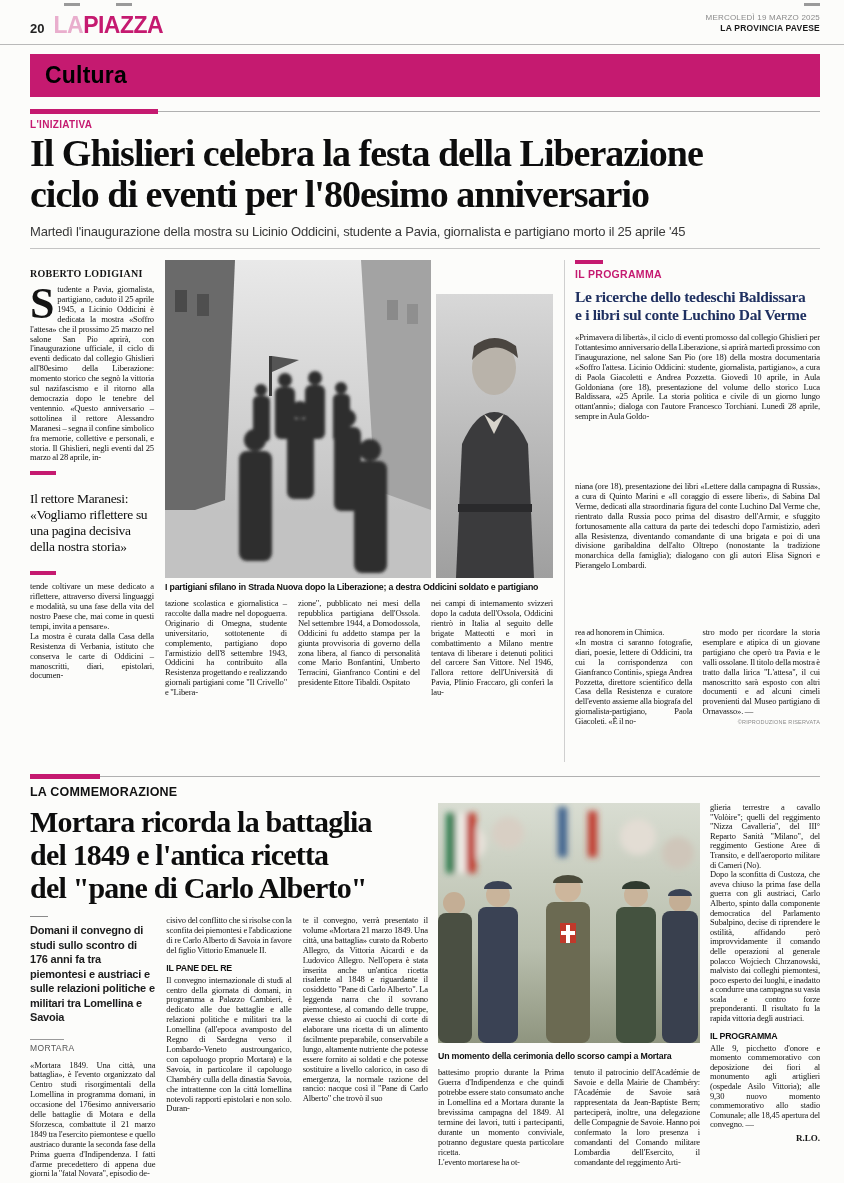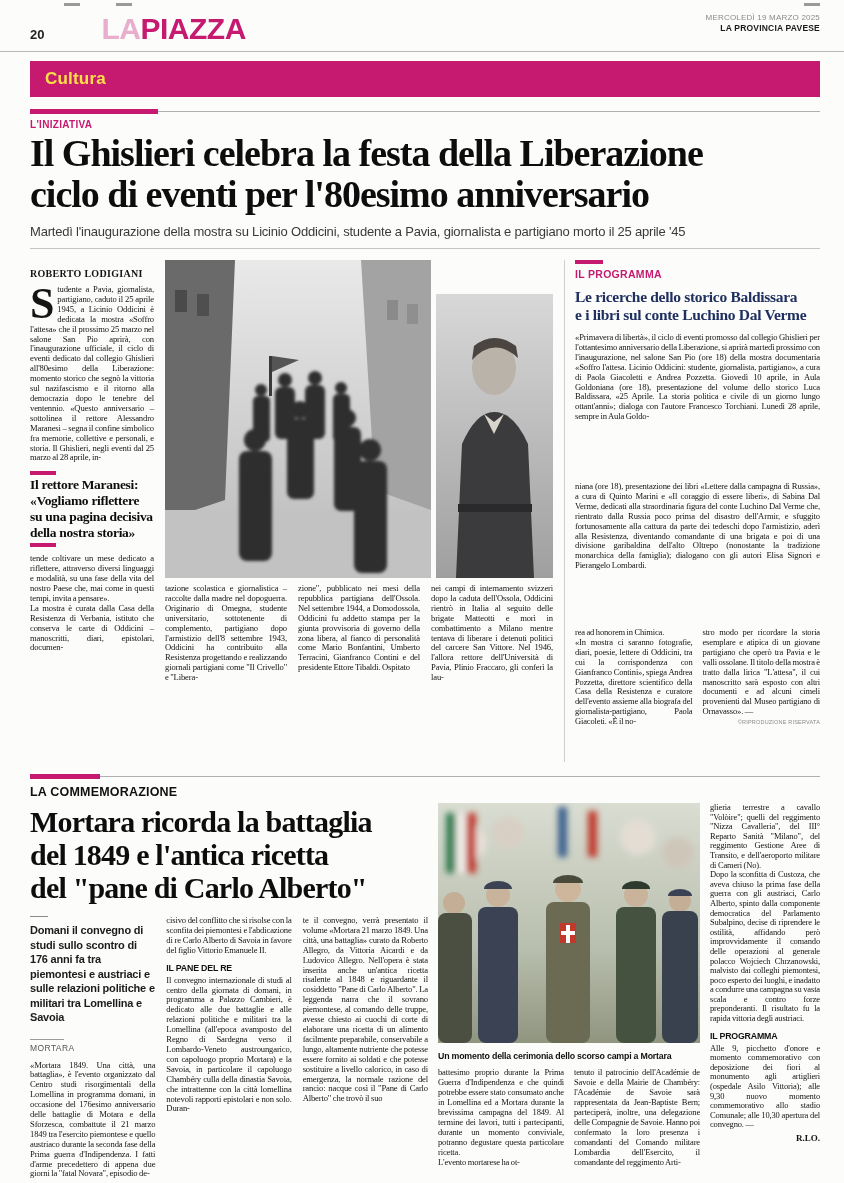--- a/index.html
+++ b/index.html
@@ -12,31 +12,31 @@
   .cm2{left:116px;width:16px;}
   .cm3{right:24px;width:16px;}
 
   
   .masthead{
     display:flex;justify-content:space-between;align-items:flex-start;
     padding:12px 24px 5px 30px;border-bottom:1px solid #b9b9b9;
   }
   .mh-left{display:flex;align-items:baseline;gap:9px;}
   .pageno{font-family:"Liberation Sans",sans-serif;font-weight:700;font-size:13px;color:#222;}
-  .logo{font-family:"Liberation Sans",sans-serif;font-weight:700;font-size:30px;letter-spacing:-0.5px;margin-left:48px;}
+  .logo{font-family:"Liberation Sans",sans-serif;font-weight:700;font-size:23px;letter-spacing:-0.5px;}
   .logo .la{color:#e9aecd;}
   .logo .piazza{color:#c51a70;}
   .issue{text-align:right;font-family:"Liberation Sans",sans-serif;line-height:11px;}
   .issue .date{font-size:8px;color:#8a8a8a;letter-spacing:0.2px;}
   .issue .paper{font-size:8.5px;font-weight:700;color:#1a1a1a;letter-spacing:0.2px;}
 
   
   .cultura-band{
-    margin:9px 24px 0 30px;background:#c51a70;color:#fde047;
-    font-family:"Liberation Sans",sans-serif;font-weight:700;font-size:17px;
+    margin:9px 24px 0 30px;background:#c51a70;color:#000000;
+    font-family:"Liberation Sans",sans-serif;font-weight:700;font-size:23px;
     padding:8px 14px 8px 15px;letter-spacing:0.2px;
   }
 
   
   .rule-accent{margin:14px 24px 0 30px;border-top:1px solid #b0b0b0;position:relative;}
   .rule-accent .bar{position:absolute;top:-3px;left:0;height:5px;background:#c51a70;}
   .kicker-magenta{
     font-family:"Liberation Sans",sans-serif;font-weight:700;font-size:10px;color:#c51a70;
     letter-spacing:0.3px;margin:7px 24px 0 30px;
   }
@@ -66,21 +66,21 @@
     margin:9px 24px 0 30px;padding-bottom:9px;border-bottom:1px solid #c4c4c4;
     font-family:"Liberation Sans",sans-serif;font-size:13px;color:#3a3a3a;letter-spacing:-0.2px;
   }
   .a1-main{display:flex;gap:11px;margin:11px 24px 0 30px;height:502px;overflow:hidden;}
   .a1-c1{flex:0 0 124px;}
   .byline{font-weight:700;font-size:10px;letter-spacing:0.3px;margin-bottom:6px;margin-top:8px;}
   .dropcap{float:left;font-size:44px;line-height:34px;font-weight:700;padding:2px 3px 0 0;}
   .pullquote{margin:8px 0 7px 0;}
   .pq-bar{width:26px;height:4px;background:#c51a70;}
   .pq-text{
-    font-size:13.5px;line-height:16px;font-weight:700;margin:2px 0;letter-spacing:-0.3px;color:#0d0d0d;
+    font-size:13.5px;line-height:16px;font-weight:400;margin:16px 0;letter-spacing:-0.3px;color:#0d0d0d;
   }
   .photo-block{flex:0 0 388px;}
   .photos{display:flex;gap:5px;align-items:flex-end;height:318px;}
   .photo-main{width:266px;height:318px;background:#b5b5b5;}
   .photo-portrait{width:117px;height:284px;background:#c9c9c9;}
   .under-cols{display:flex;gap:11px;margin-top:6px;}
   .under-cols .ucol{flex:1;}
   .sidebar-block{flex:1;border-left:1px solid #cfcfcf;padding-left:10px;}
   .sb-bar{width:28px;height:4px;background:#c51a70;}
   .sb-kicker{
@@ -224,31 +224,32 @@
             </linearGradient>
           </defs>
           <rect width="117" height="284" fill="url(#pbg)"></rect>
           <ellipse cx="58" cy="74" rx="22" ry="27" fill="#b9b3aa"></ellipse>
           <path d="M36,66 Q58,42 82,64 L80,52 Q58,36 38,52 Z" fill="#4a4540"></path>
           <path d="M20,284 L26,150 Q40,118 58,118 Q78,118 92,150 L98,284 Z" fill="#3b3b3d"></path>
           <path d="M48,120 L58,140 L68,120 L58,128 Z" fill="#d9d5cc"></path>
           <rect x="22" y="210" width="74" height="8" fill="#2a2a2c"></rect>
         </svg>
       </div>
+      <div class="caption">I partigiani sfilano in Strada Nuova dopo la Liberazione; a destra Oddicini soldato e partigiano</div>
       <div class="under-cols">
         <p class="ucol body-text">tazione scolastica e giornalistica – raccolte dalla madre nel dopoguerra. Originario di Omegna, studente universitario, sottotenente di complemento, partigiano dopo l'armistizio dell'8 settembre 1943, Oddicini ha contribuito alla Resistenza progettando e realizzando giornali partigiani come "Il Crivello" e "Libera-</p>
         <p class="ucol body-text">zione", pubblicato nei mesi della repubblica partigiana dell'Ossola. Nel settembre 1944, a Domodossola, Oddicini fu addetto stampa per la giunta provvisoria di governo della zona libera, al fianco di personalità come Mario Bonfantini, Umberto Terracini, Gianfranco Contini e del presidente Ettore Tibaldi. Ospitato</p>
         <p class="ucol body-text">nei campi di internamento svizzeri dopo la caduta dell'Ossola, Oddicini rientrò in Italia al seguito delle brigate Matteotti e morì in combattimento a Milano mentre tentava di liberare i detenuti politici del carcere San Vittore. Nel 1946, l'allora rettore dell'Università di Pavia, Plinio Fraccaro, gli conferì la lau-</p>
       </div>
     </div>
 
     <div class="sidebar-block">
       <div class="sb-bar"></div>
       <div class="sb-kicker">IL PROGRAMMA</div>
-      <div class="sb-title">Le ricerche dello storico Baldissara
+      <div class="sb-title">Le ricerche dello tedeschi Baldissara
 e i libri sul conte Luchino Dal Verme</div>
       <div class="sb-cols">
         <p class="sb-col body-text">«Primavera di libertà», il ciclo di eventi promosso dal collegio Ghislieri per l'ottantesimo anniversario della Liberazione, si aprirà martedì prossimo con l'inaugurazione, nel salone San Pio (ore 18) della mostra documentaria «Soffro l'attesa. Licinio Oddicini: studente, giornalista, partigiano», a cura di Paola Giacoletti e Andrea Pozzetta. Giovedì 10 aprile, in Aula Goldoniana (ore 18), presentazione del volume dello storico Luca Baldissara, «25 Aprile. La storia politica e civile di un giorno lungo ottant'anni»; dialoga con l'autore Francesco Torchiani. Lunedì 28 aprile, sempre in Aula Goldo-</p>
         <p class="sb-col body-text">niana (ore 18), presentazione dei libri «Lettere dalla campagna di Russia», a cura di Quinto Marini e «Il coraggio di essere liberi», di Sabina Dal Verme, dedicati alla straordinaria figura del conte Luchino Dal Verme che, rientrato dalla Russia poco prima del disastro dell'Armir, e sfuggito fortunosamente alla cattura da parte dei tedeschi dopo l'armistizio, aderì alla Resistenza, diventando comandante di una brigata e poi di una divisione garibaldina dell'alto Oltrepo (nonostante la tradizione monarchica della famiglia); dialogano con gli autori Elisa Signori e Pierangelo Lombardi.</p>
       </div>
       <div class="sb-after">
         <p class="acol body-text">rea ad honorem in Chimica.
 «In mostra ci saranno fotografie, diari, poesie, lettere di Oddicini, tra cui la corrispondenza con Gianfranco Contini», spiega Andrea Pozzetta, direttore scientifico della Casa della Resistenza e curatore dell'evento assieme alla biografa del giornalista-partigiano, Paola Giacoleti. «È il no-</p>
         <div class="acol">
           <p class="body-text">stro modo per ricordare la storia esemplare e atipica di un giovane partigiano che operò tra Pavia e le valli ossolane. Il titolo della mostra è tratto dalla lirica "L'attesa", il cui manoscritto sarà esposto con altri documenti e ad alcuni cimeli provenienti dal Museo partigiano di Ornavasso». —</p>
@@ -334,17 +335,17 @@
         <p class="ucol body-text">battesimo proprio durante la Prima Guerra d'Indipendenza e che quindi potrebbe essere stato consumato anche in Lomellina ed a Mortara durante la brevissima campagna del 1849. Al termine dei lavori, tutti i partecipanti, durante un momento conviviale, potranno degustare questa particolare ricetta.
 L'evento mortarese ha ot-</p>
         <p class="ucol body-text">tenuto il patrocinio dell'Académie de Savoie e della Mairie de Chambéry: l'Académie de Savoie sarà rappresentata da Jean-Baptiste Bern; parteciperà, inoltre, una delegazione delle Compagnie de Savoie. Hanno poi confermato la loro presenza i comandanti del Comando militare Lombardia dell'Esercito, il comandante del reggimento Arti-</p>
       </div>
     </div>
 
     <div class="a2-col6">
       <p class="body-text">glieria terrestre a cavallo "Volòire"; quelli del reggimento "Nizza Cavalleria", del III° Reparto Sanità "Milano", del reggimento Gestione Aree di Transito, e dell'aeroporto militare di Cameri (No).
 Dopo la sconfitta di Custoza, che aveva chiuso la prima fase della guerra con gli austriaci, Carlo Alberto, spinto dalla componente democratica del Parlamento Subalpino, decise di riprendere le ostilità, affidando però improvvidamente il comando delle operazioni al generale polacco Wojciech Chrzanowski, malvisto dai colleghi piemontesi, poco esperto dei luoghi, e inadatto a condurre una campagna su vasta scala e contro forze preponderanti. Il risultato fu la rapida vittoria degli austriaci.</p>
       <h4 class="subhead">IL PROGRAMMA</h4>
-      <p class="body-text">Alle 9, picchetto d'onore e momento commemorativo con deposizione dei fiori al monumento agli artiglieri (ospedale Asilo Vittoria); alle 9,30 nuovo momento commemorativo allo stadio Comunale; alle 10,30 apertura del convegno. —</p>
+      <p class="body-text">Alle 9, picchetto d'onore e momento commemorativo con deposizione dei fiori al monumento agli artiglieri (ospedale Asilo Vittoria); alle 9,30 nuovo momento commemorativo allo stadio Comunale; alle 18,45 apertura del convegno. —</p>
       <div class="signature">R.LO.</div>
     </div>
   </div>
 </div>
 
 </body></html>

